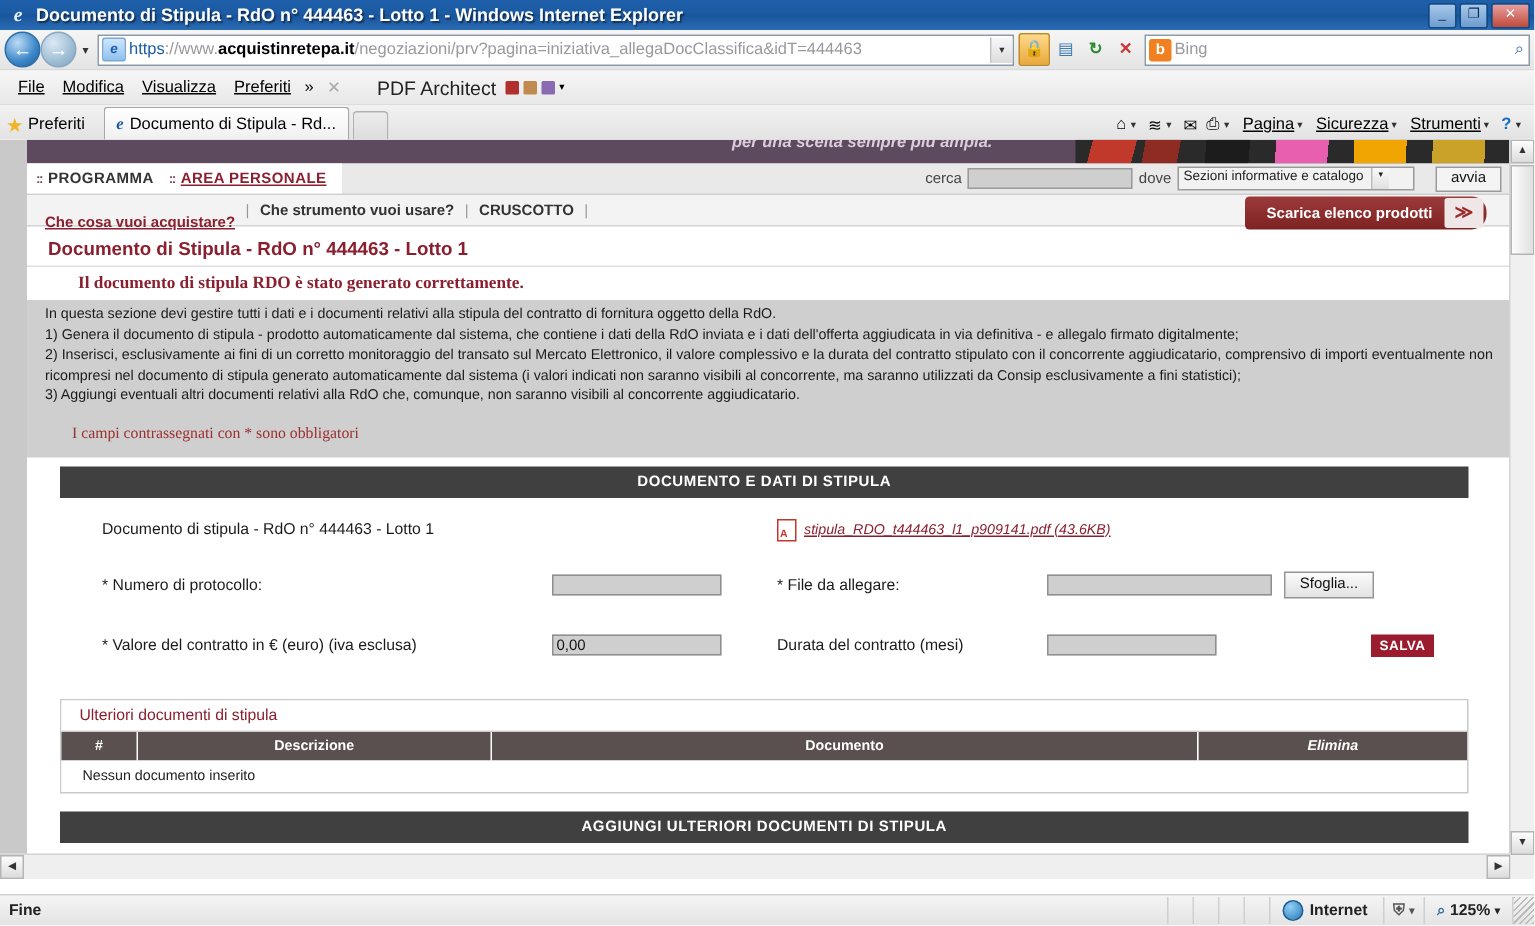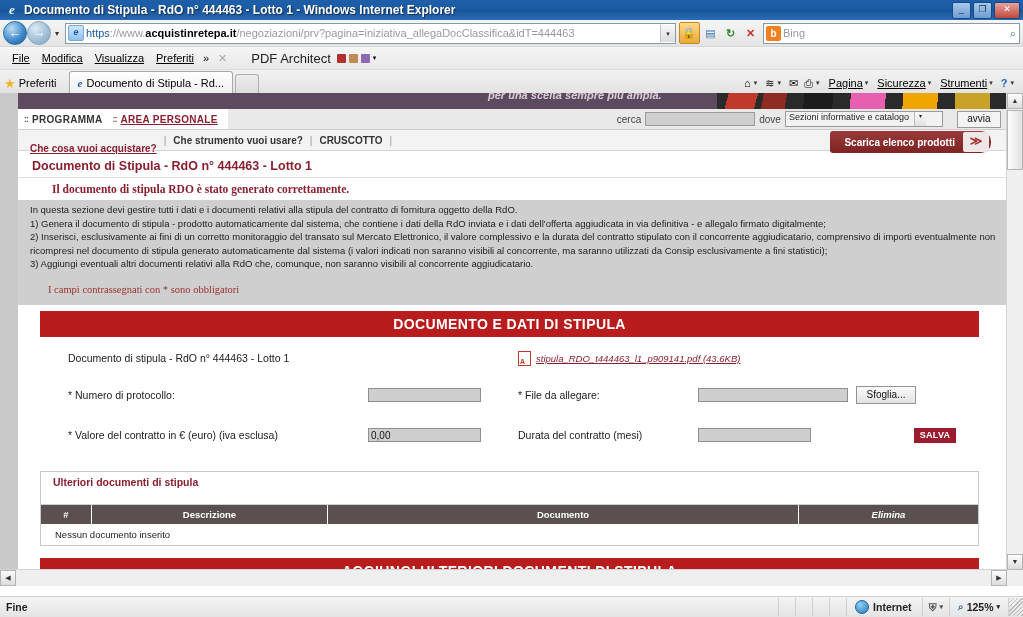--- a/index.html
+++ b/index.html
@@ -202,21 +202,21 @@
   .okmsg { color:#8a1f2f; font-size:11.5px; font-weight:bold; padding: 5px 0 5px 34px;
     font-family:"Liberation Serif", serif; background:#fff;}
   .intro { background:#cfcfcf; color:#1b1b1b; font-size:9.5px; line-height:13.5px;
     padding: 3px 10px 5px 12px; }
   .intro p { margin:0; }
   .reqnote { background:#cfcfcf; color:#9b3030; font-size:10.5px; padding: 8px 0 10px 30px;
     font-family:"Liberation Serif", serif;}
 
   .section { margin: 6px 28px 0 22px; }
   .secbar {
-    background:#b91c1c; color:#fff; font-size:14px; font-weight:bold;
+    background:#404040; color:#fff; font-size:10px; font-weight:bold;
     text-align:center; letter-spacing:0.4px; padding: 5px 0; 
   }
   .secbody { background:#fff; padding: 10px 0 14px 0;}
   .frow { display:flex; align-items:center; padding: 4px 0; }
   .flabel { font-size:10.5px; color:#1b1b1b; }
   .col-l { width: 300px; padding-left: 28px; }
   .col-lf { width: 150px; }
   .col-r { width: 180px; }
   .col-rf { width: 150px; }
   .inp { height: 14px; background:#cfcfcf; border:1px solid #8f8f8f; box-sizing:border-box;}
@@ -229,21 +229,21 @@
   .btn-sfoglia {
     width:58px; height:16px; border:1px solid #949494; background:linear-gradient(to bottom,#fbfbfb,#e2e2e2);
     font-size:10px; text-align:center; line-height:15px; color:#111;
   }
   .btn-salva {
     width:42px; height:15px; background:#9b1c2e; color:#fff; font-size:9px; font-weight:bold;
     text-align:center; line-height:15px; letter-spacing:0.3px;
   }
 
   .tblwrap { margin: 10px 28px 0 22px; border:1px solid #c9c9c9; background:#fff;}
-  .tbltitle { color:#8a1f2f; font-size:10.5px; font-weight:bold; padding: 4px 0 16px 12px;
+  .tbltitle { color:#8a1f2f; font-size:10.5px; font-weight:normal; padding: 4px 0 4px 12px;
     border-bottom: 1px solid #d0d0d0; background:#fff;}
   table.dt { width:100%; border-collapse:collapse; }
   table.dt th {
     background:#5a5050; color:#fff; font-size:9.5px; font-weight:bold; padding: 4px 0;
     border-right: 1px solid #fff; text-align:center;
   }
   table.dt th:last-child { border-right: none; font-style: italic; }
   table.dt td { font-size:9.5px; color:#222; padding: 5px 0 5px 14px; background:#fff;}
 
   .addsec { margin: 12px 28px 0 22px; }

